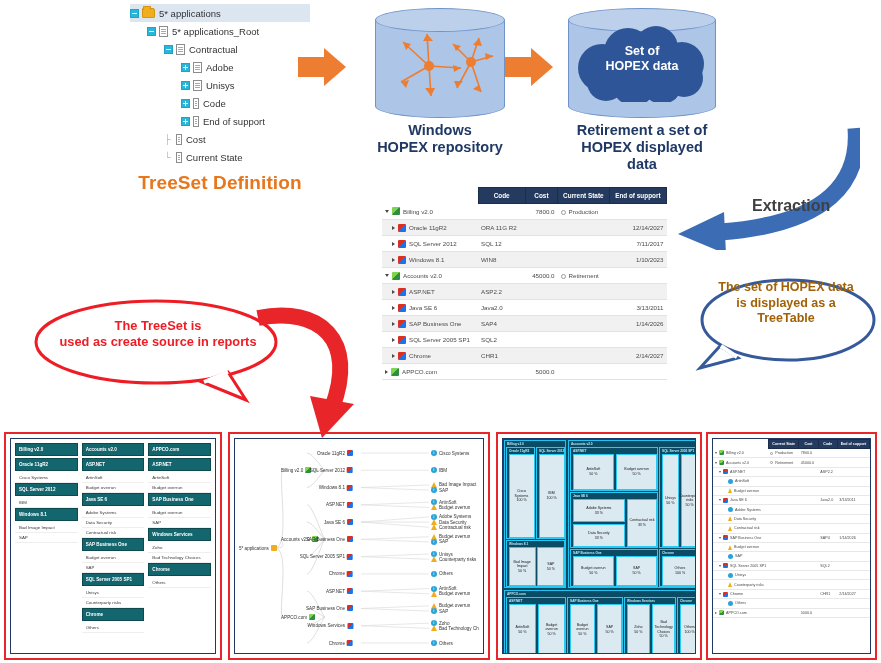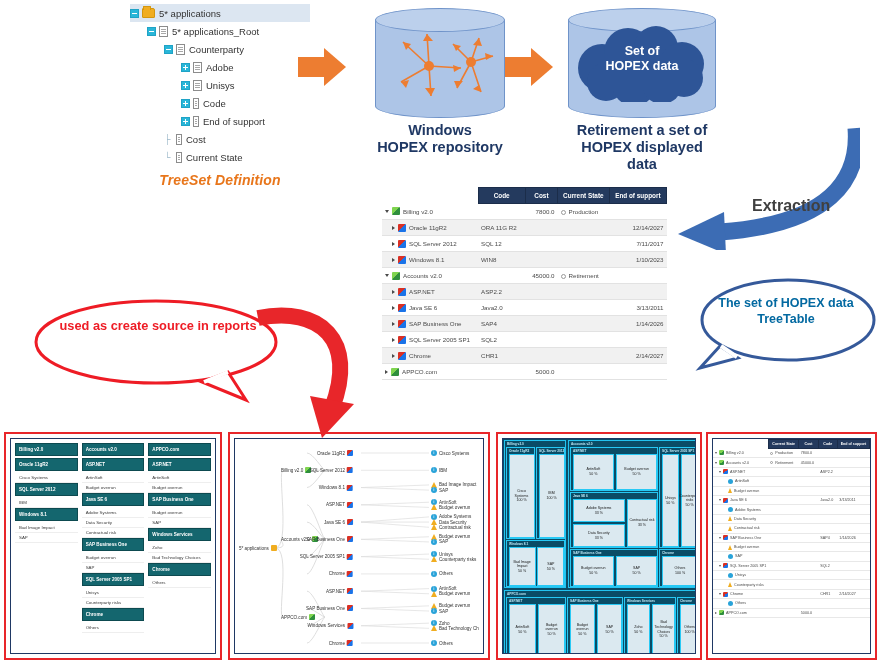--- a/index.html
+++ b/index.html
@@ -23,21 +23,21 @@
     color:#fff; font-size:8px; line-height:1; margin-right:3px; flex:none;
     font-family:"DejaVu Sans", sans-serif;
   }
   .pm-box i { display:block; width:5px; height:1px; background:#fff; position:relative; }
   .pm-box.plus i::after { content:""; position:absolute; left:2px; top:-2px; width:1px; height:5px; background:#fff; }
   .ico-folder { width:13px; height:10px; background:#f0ad20; border:1px solid #d4960e; border-radius:1px 2px 1px 1px; margin-right:4px; flex:none; position:relative; }
   .ico-folder::before { content:""; position:absolute; top:-3px; left:0; width:6px; height:3px; background:#f0ad20; border:1px solid #d4960e; border-bottom:none; border-radius:1px 1px 0 0; }
   .ico-doc { width:9px; height:11px; border:1px solid #8c8c8c; background:#fff; margin-right:4px; flex:none; display:flex; flex-direction:column; justify-content:space-evenly; padding:1px; }
   .ico-doc span { display:block; height:1px; background:#a8a8a8; }
   .ico-doc.thin { width:6px; }
-  .tsd-title { margin-top:6px; font-size:14px; font-weight:bold; color:#e8761b; text-align:center; letter-spacing:.1px;font-style:italic; }
+  .tsd-title { margin-top:6px; font-size:19px; font-weight:bold; color:#e8761b; text-align:center; letter-spacing:.1px; }
 
   
   .arr-orange { position:absolute; }
   .arr-orange .shaft { position:absolute; left:0; top:9px; width:30px; height:20px; background:#ed7d31; }
   .arr-orange .head {
     position:absolute; left:26px; top:0; width:0; height:0;
     border-top:19px solid transparent; border-bottom:19px solid transparent; border-left:22px solid #ed7d31;
   }
 
   
@@ -151,21 +151,21 @@
       <div class="tsd-row">
         <span class="tsd-indent" style="width:34px"></span>
         <span class="pm-box">
           <i></i>
         </span>
         <span class="ico-doc">
           <span></span>
           <span></span>
           <span></span>
         </span>
-        <span>Counterparty</span>
+        <span>Contractual</span>
       </div>
       <div class="tsd-row">
         <span class="tsd-indent" style="width:51px"></span>
         <span class="pm-box plus">
           <i></i>
         </span>
         <span class="ico-doc">
           <span></span>
           <span></span>
           <span></span>
@@ -305,33 +305,35 @@
   <polygon points="64,92 18,114 66,134" fill="#3c6cb4"></polygon>
 </svg>
 <div class="abs extraction-lbl" style="left:752px; top:197px;">Extraction</div>
 
 <div class="abs" style="left:694px; top:272px; width:184px; height:104px;">
   <svg width="184" height="104" style="position:absolute;left:0;top:0;">
     <ellipse cx="94" cy="48" rx="86" ry="40" fill="#ffffff" stroke="#35599a" stroke-width="3"></ellipse>
     <path d="M26 74 L6 96 L44 86 Z" fill="#ffffff" stroke="#35599a" stroke-width="3"></path>
     <path d="M27 74 L43 85" stroke="#ffffff" stroke-width="4"></path>
   </svg>
-  <div class="bubble-txt" style="top:24px; color:#0369a1; font-size:12.5px;">
+  <div class="bubble-txt" style="top:8px; color:#a16207; font-size:12.5px;">
     <div>The set of HOPEX data</div>
+    <div>is displayed as a</div>
     <div>TreeTable</div>
   </div>
 </div>
 
 <div class="abs" style="left:32px; top:296px; width:252px; height:110px;">
   <svg width="252" height="110" style="position:absolute;left:0;top:0;">
     <ellipse cx="124" cy="46" rx="120" ry="41" fill="#ffffff" stroke="#ee1c25" stroke-width="3"></ellipse>
     <path d="M196 76 L214 104 L170 86 Z" fill="#ffffff" stroke="#ee1c25" stroke-width="3"></path>
     <path d="M196 76 L172 86" stroke="#ffffff" stroke-width="4"></path>
   </svg>
   <div class="bubble-txt" style="top:22px; color:#ee1c25; font-size:12.8px;">
+    <div>The TreeSet is</div>
     <div>used as create source in reports</div>
   </div>
 </div>
 
 <svg class="abs" style="left:250px; top:300px; width:130px; height:140px; z-index:5;">
   <path d="M8 18 C70 6 108 40 82 108" stroke="#e8262a" stroke-width="16" fill="none"></path>
   <polygon points="60,96 104,104 72,138" fill="#e8262a"></polygon>
 </svg>
 
 <div class="abs" id="main-table">

